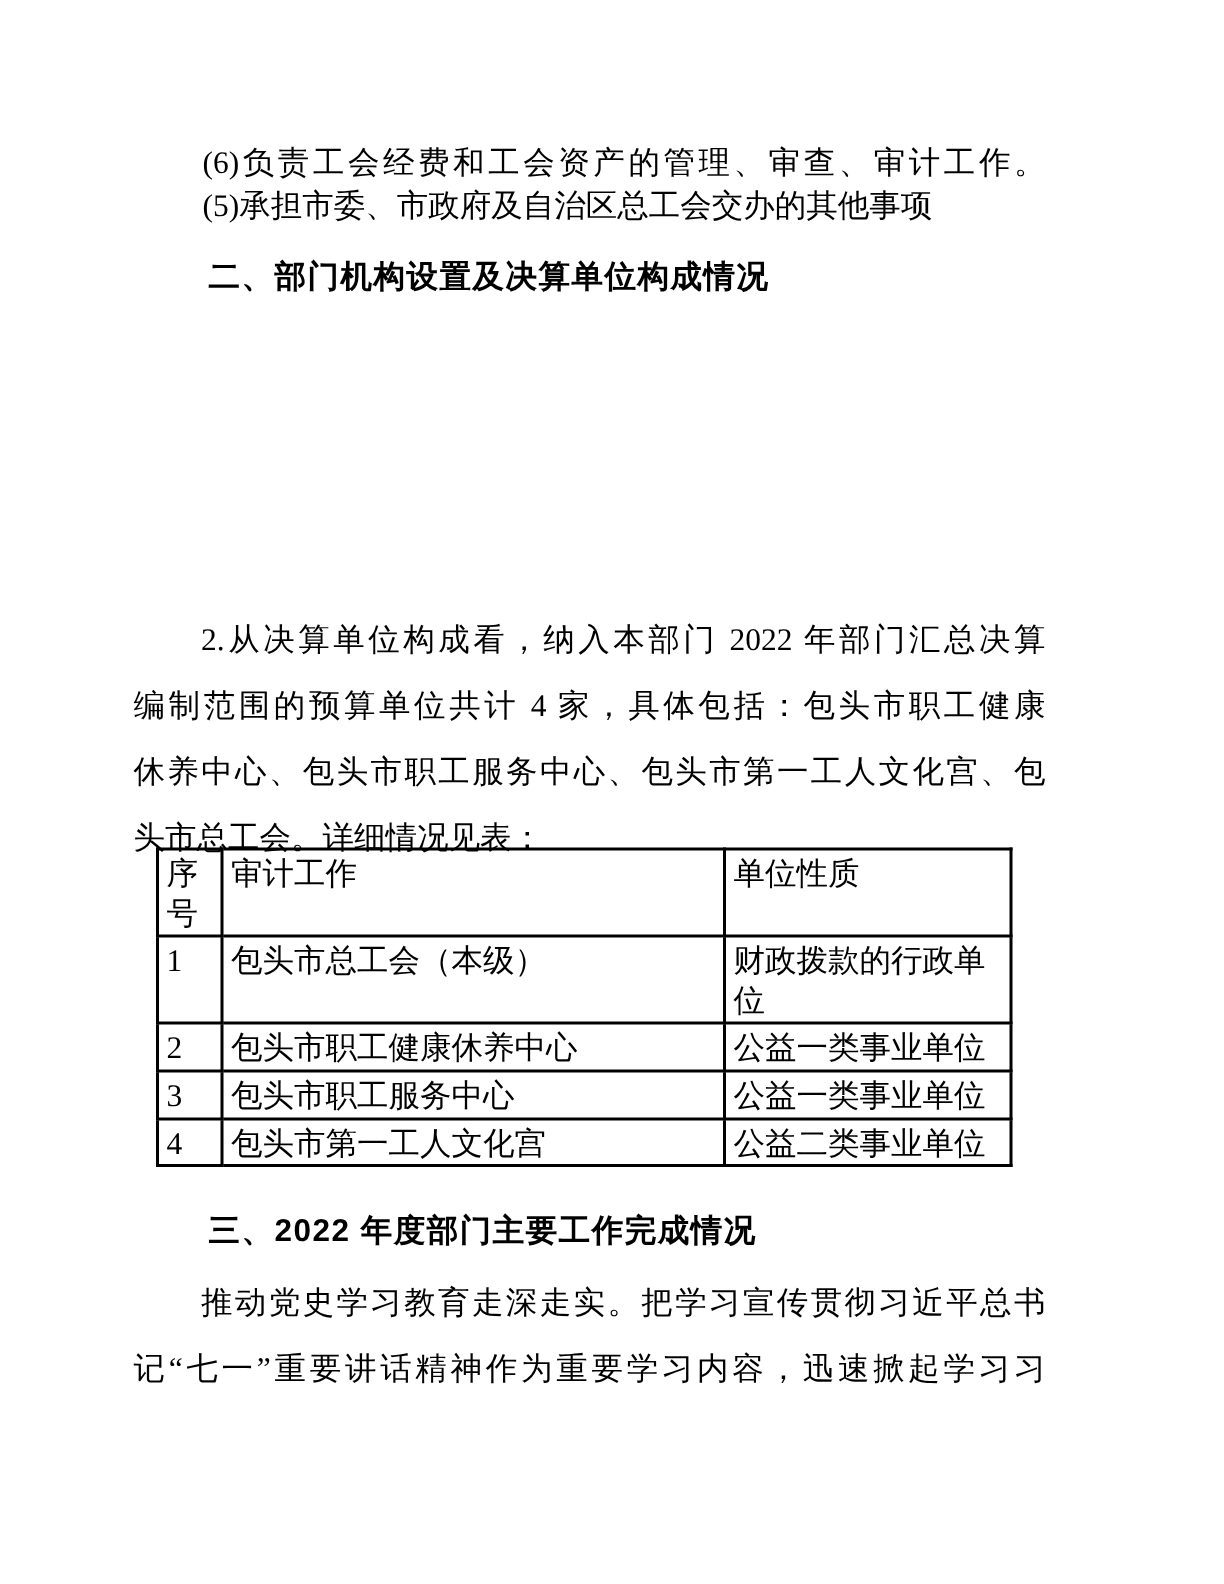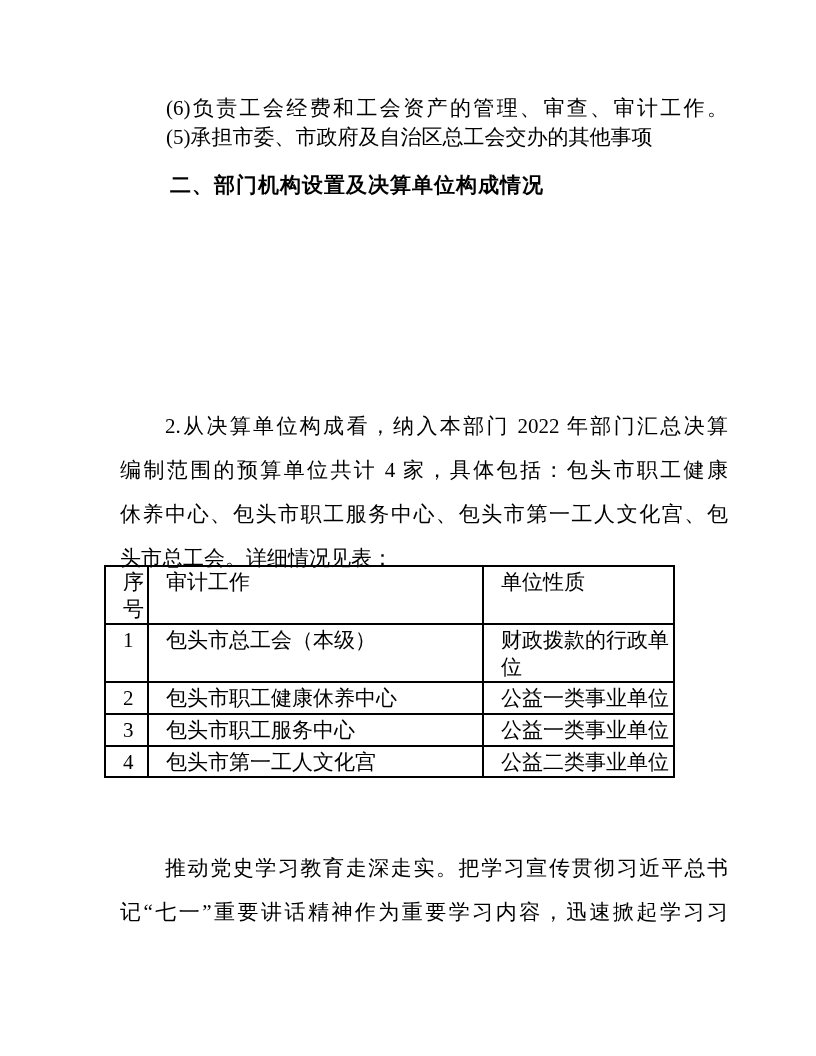--- a/index.html
+++ b/index.html
@@ -6,21 +6,21 @@
   html, body { background: #ffffff; }
   .page {
     position: relative;
     width: 816px;
     height: 1056px;
     background: #ffffff;
     color: #000000;
     font-family: "Liberation Serif", "DejaVu Serif", serif;
     overflow: hidden;
   }
-  .abs { position: absolute; left: 120px; width: 608px; }
+  .abs { position: absolute; left: 89px; width: 608px; }
 
   
   .bodyline {
     font-size: 21px;
     line-height: 44px;
     white-space: nowrap;
     color: #000000;
   }
   .listline {
     font-size: 21px;
@@ -56,21 +56,21 @@
     table-layout: fixed;
     width: 569px;
     font-size: 21px;
   }
   table.units td, table.units th {
     border: 2px solid #000000;
     vertical-align: top;
     text-align: left;
     font-weight: normal;
     line-height: 27px;
-    padding: 2px 4px 0 17px;
+    padding: 2px 4px 0 5px;
     word-break: break-all;
     overflow: hidden;
   }
   col.c-num  { width: 43px; }
   col.c-name { width: 335px; }
   col.c-type { width: 191px; }
   td.name-cell { padding-left: 13px; }
   tr.h-header { height: 57px; }
   tr.h-row1   { height: 56px; }
   tr.h-row2   { height: 32px; }
@@ -125,19 +125,20 @@
       <td>公益一类事业单位</td>
     </tr>
     <tr class="h-row4">
       <td>4</td>
       <td class="name-cell">包头市第一工人文化宫</td>
       <td>公益二类事业单位</td>
     </tr>
   </tbody>
     </table>
 
+  <div class="abs heading" style="top:806px;">三、2022 年度部门主要工作完成情况</div>
 
   <div class="abs" style="top:846px;">
     <div class="bodyline indent j">推动党史学习教育走深走实。把学习宣传贯彻习近平总书</div>
     <div class="bodyline j">记“七一”重要讲话精神作为重要学习内容，迅速掀起学习习</div>
   </div>
 
 </div>
 
 </body></html>

